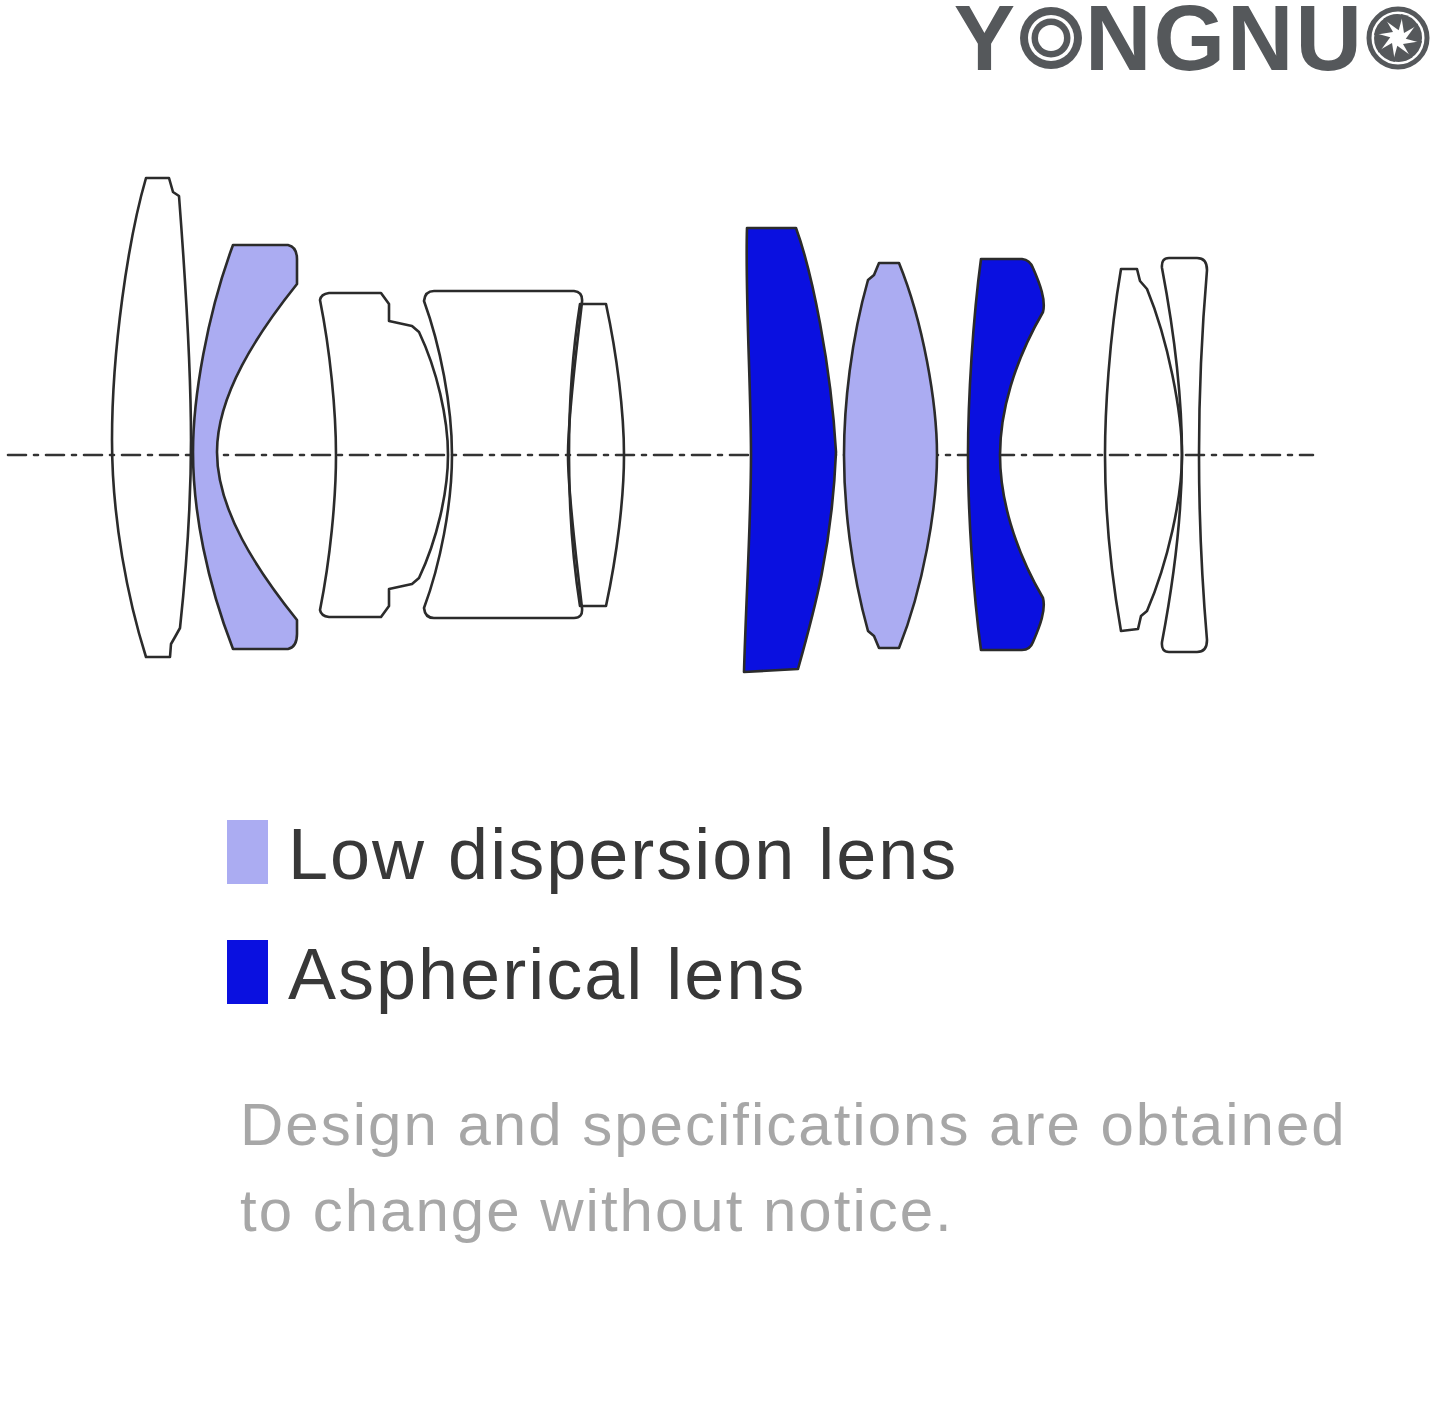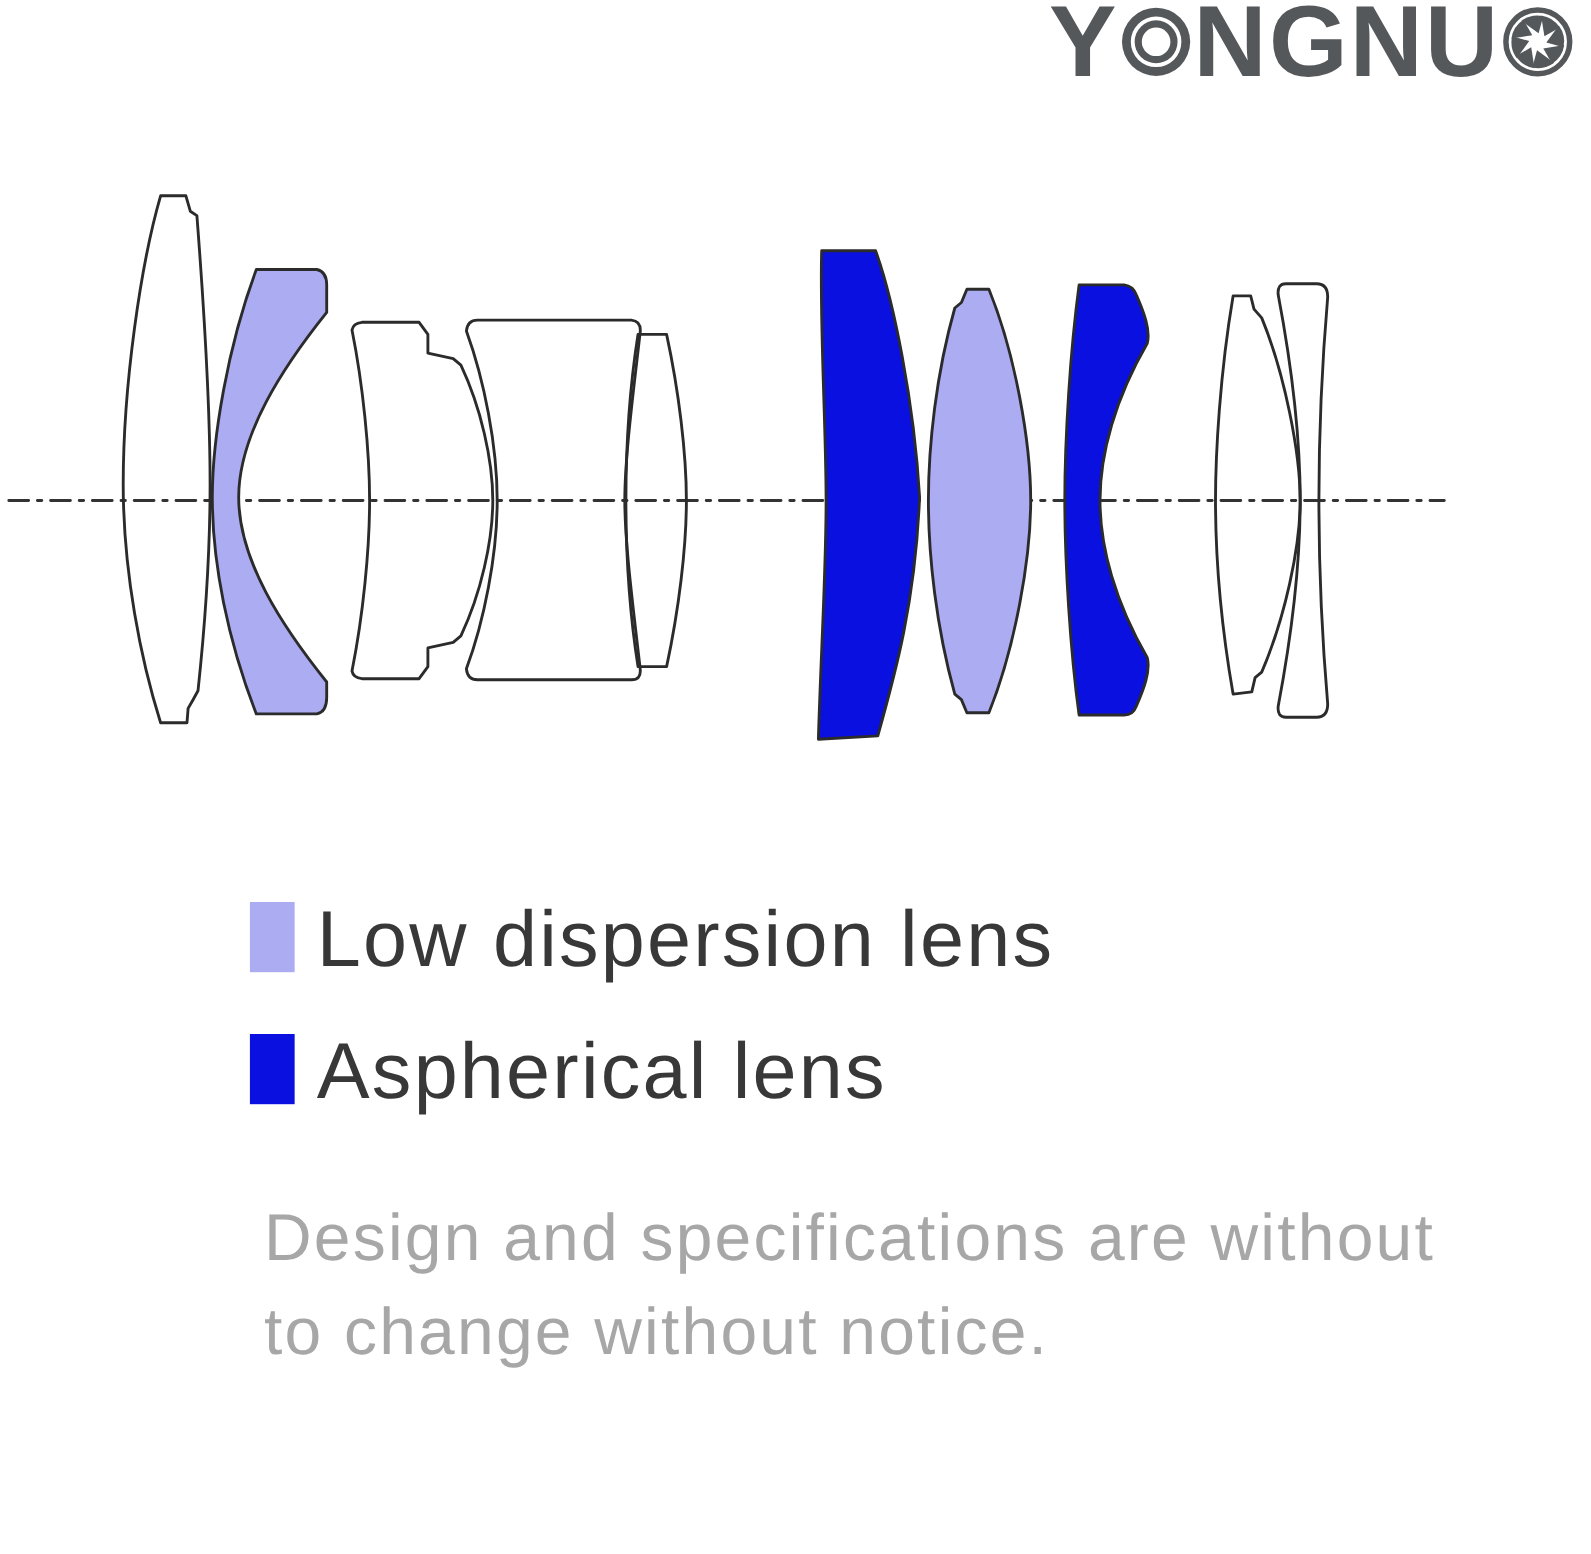--- a/index.html
+++ b/index.html
@@ -191,17 +191,17 @@
   </div>
 
   <div class="legend-row second">
     <svg class="legend-swatch" width="41" height="64">
       <rect x="0" y="0" width="41" height="64" fill="#0a10e0"></rect>
     </svg>
     <span class="legend-label">Aspherical lens</span>
   </div>
 
   <div class="disclaimer">
-    <div>Design and specifications are without</div>
+    <div>Design and specifications are obtained</div>
     <div>to change without notice.</div>
   </div>
 
 </div>
 
 </body></html>

